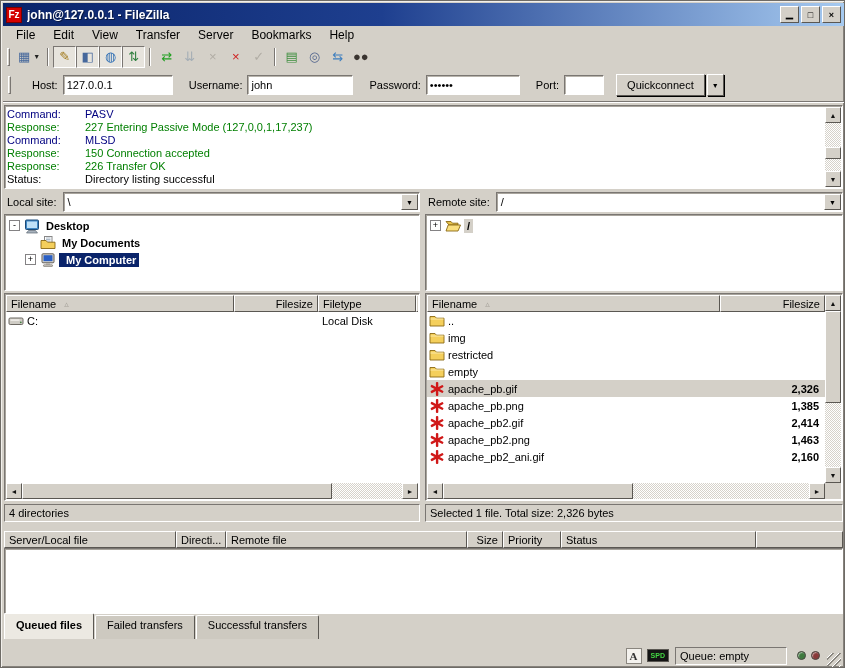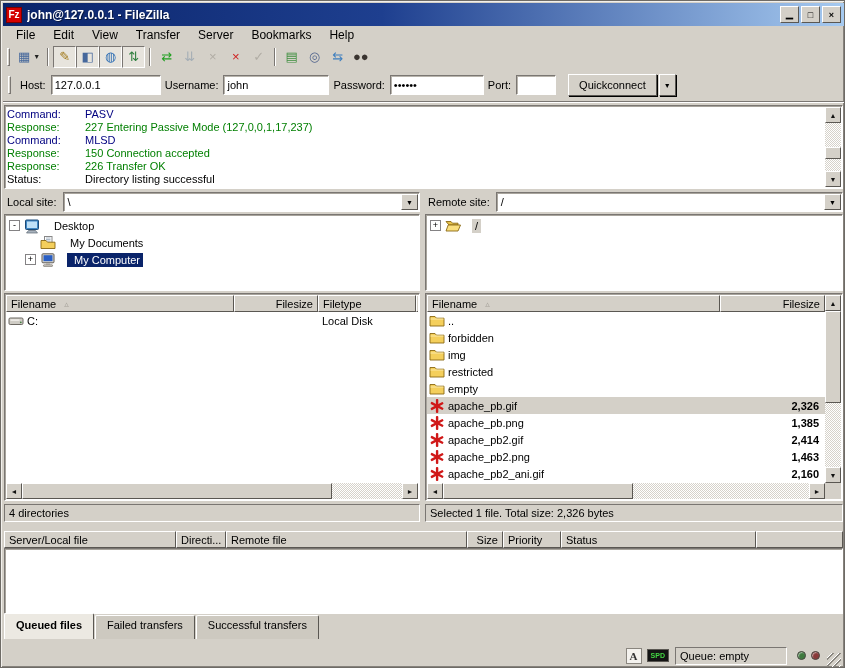--- a/index.html
+++ b/index.html
@@ -32,21 +32,21 @@
   .grip{width:3px;height:18px;border:1px solid;border-color:#fff #7a7672 #7a7672 #fff;margin-right:5px;flex:none;}
   .tb-btn{min-width:23px;height:22px;display:flex;align-items:center;justify-content:center;
     font-size:13px;padding:0 2px;border:1px solid transparent;flex:none;}
   .tb-btn.pressed{border-color:#7a7672 #fff #fff #7a7672;background:#e7e4dd;}
   .tb-btn.disabled{opacity:.8;}
   .tb-drop{font-size:7px;margin-left:3px;color:#222;}
   .tb-sep{width:2px;height:18px;border-left:1px solid #7a7672;border-right:1px solid #fff;margin:0 4px;flex:none;}
   
   .quickbar{position:absolute;left:2px;top:68px;width:841px;height:33px;display:flex;align-items:center;
     padding-left:5px;border-bottom:1px solid #7a7672;box-shadow:0 1px 0 #fff;}
-  .q-label{margin:0 5px 0 4px;}
+  .q-label{margin:0 5px 0 16px;}
   .q-input{height:20px;background:#fff;border:1px solid;border-color:#7a7672 #fff #fff #7a7672;
     box-shadow:inset 1px 1px 0 #b8b4ac;font-family:"Liberation Sans",sans-serif;font-size:11px;padding:2px 3px;}
   .q-btn{height:22px;margin-left:12px;padding:0 10px;background:#d4d0c8;
     border:1px solid;border-color:#fff #5a5752 #5a5752 #fff;font-size:11px;
     box-shadow:1px 1px 0 #000;}
   .q-drop{width:17px;height:22px;margin-left:2px;background:#d4d0c8;display:flex;align-items:center;justify-content:center;
     border:1px solid;border-color:#fff #5a5752 #5a5752 #fff;font-size:7px;box-shadow:1px 1px 0 #000;}
   
   .sunken{background:#fff;border:1px solid;border-color:#7a7672 #fff #fff #7a7672;
     box-shadow:inset 1px 1px 0 #a8a49c;}
@@ -75,21 +75,21 @@
   .combo-drop{position:absolute;right:1px;top:1px;width:17px;height:16px;background:#d4d0c8;
     border:1px solid;border-color:#fff #5a5752 #5a5752 #fff;display:flex;align-items:center;justify-content:center;font-size:7px;}
   
   .tree{position:absolute;overflow:hidden;}
   .tree-row{height:17px;display:flex;align-items:center;}
   .expander{width:11px;height:11px;flex:none;border:1px solid #848284;background:#fff;
     font-size:9px;line-height:9px;text-align:center;margin:0 4px 0 0;}
   .exp-space{width:15px;flex:none;}
   .icon16{width:16px;height:16px;display:inline-block;flex:none;}
   .icon16 svg{width:16px;height:16px;display:block;}
-  .tree-label{padding:1px 3px;margin-left:11px;white-space:nowrap;}
+  .tree-label{padding:1px 3px;margin-left:3px;white-space:nowrap;font-weight:bold;}
   .sel-active{background:#0a246a;color:#fff;padding-left:7px;}
   .sel-inactive{background:#d4d0c8;}
   
   .listpane{position:absolute;background:#fff;border:1px solid;border-color:#7a7672 #fff #fff #7a7672;
     box-shadow:inset 1px 1px 0 #a8a49c;}
   .list-header{position:absolute;display:flex;height:17px;overflow:hidden;}
   .hcell{background:#d4d0c8;border:1px solid;border-color:#fff #5a5752 #5a5752 #fff;
     padding:0 4px;display:flex;align-items:center;white-space:nowrap;overflow:hidden;flex:none;}
   .hcell.right{justify-content:flex-end;}
   .sort{color:#a8a49c;margin-left:8px;font-size:9px;}
@@ -381,32 +381,20 @@
               <svg viewBox="0 0 16 16">
                 <path d="M1 3.5h5l1.5 1.7H15V13H1z" fill="#f4cf5c" stroke="#8a6914" stroke-width="0.9" stroke-linejoin="round"></path>
                 <path d="M1.5 6h13" stroke="#fbe9a8" stroke-width="1"></path>
               </svg>
             </span>
             <span>..</span>
           </span>
           <span class="cell csize" style="flex:1"></span>
         </div>
 
-        <div class="file-row">
-          <span class="cell cname" style="width:293px">
-            <span class="icon16">
-              <svg viewBox="0 0 16 16">
-                <path d="M1 3.5h5l1.5 1.7H15V13H1z" fill="#f4cf5c" stroke="#8a6914" stroke-width="0.9" stroke-linejoin="round"></path>
-                <path d="M1.5 6h13" stroke="#fbe9a8" stroke-width="1"></path>
-              </svg>
-            </span>
-            <span>forbidden</span>
-          </span>
-          <span class="cell csize" style="flex:1"></span>
-        </div>
 
         <div class="file-row">
           <span class="cell cname" style="width:293px">
             <span class="icon16">
               <svg viewBox="0 0 16 16">
                 <path d="M1 3.5h5l1.5 1.7H15V13H1z" fill="#f4cf5c" stroke="#8a6914" stroke-width="0.9" stroke-linejoin="round"></path>
                 <path d="M1.5 6h13" stroke="#fbe9a8" stroke-width="1"></path>
               </svg>
             </span>
             <span>img</span>

